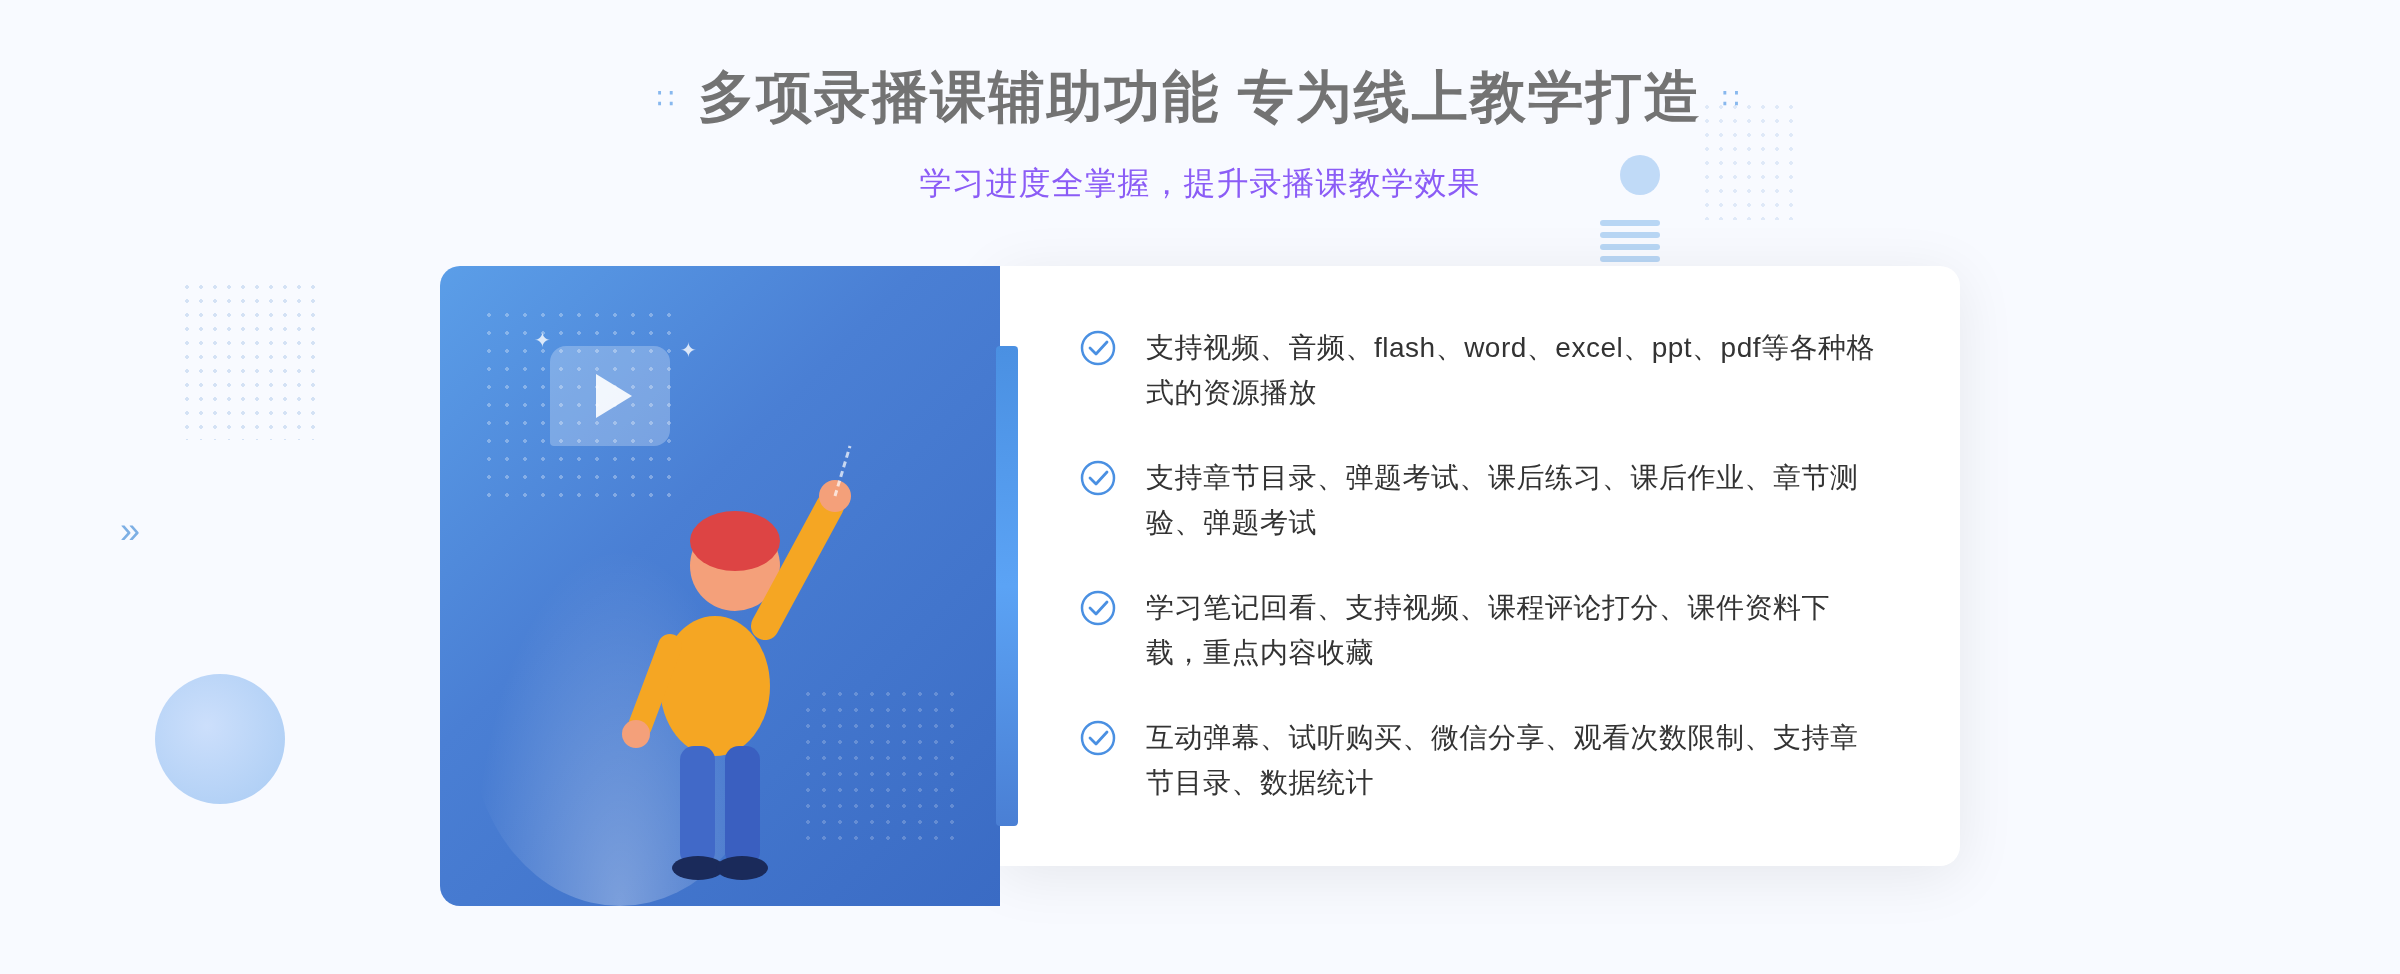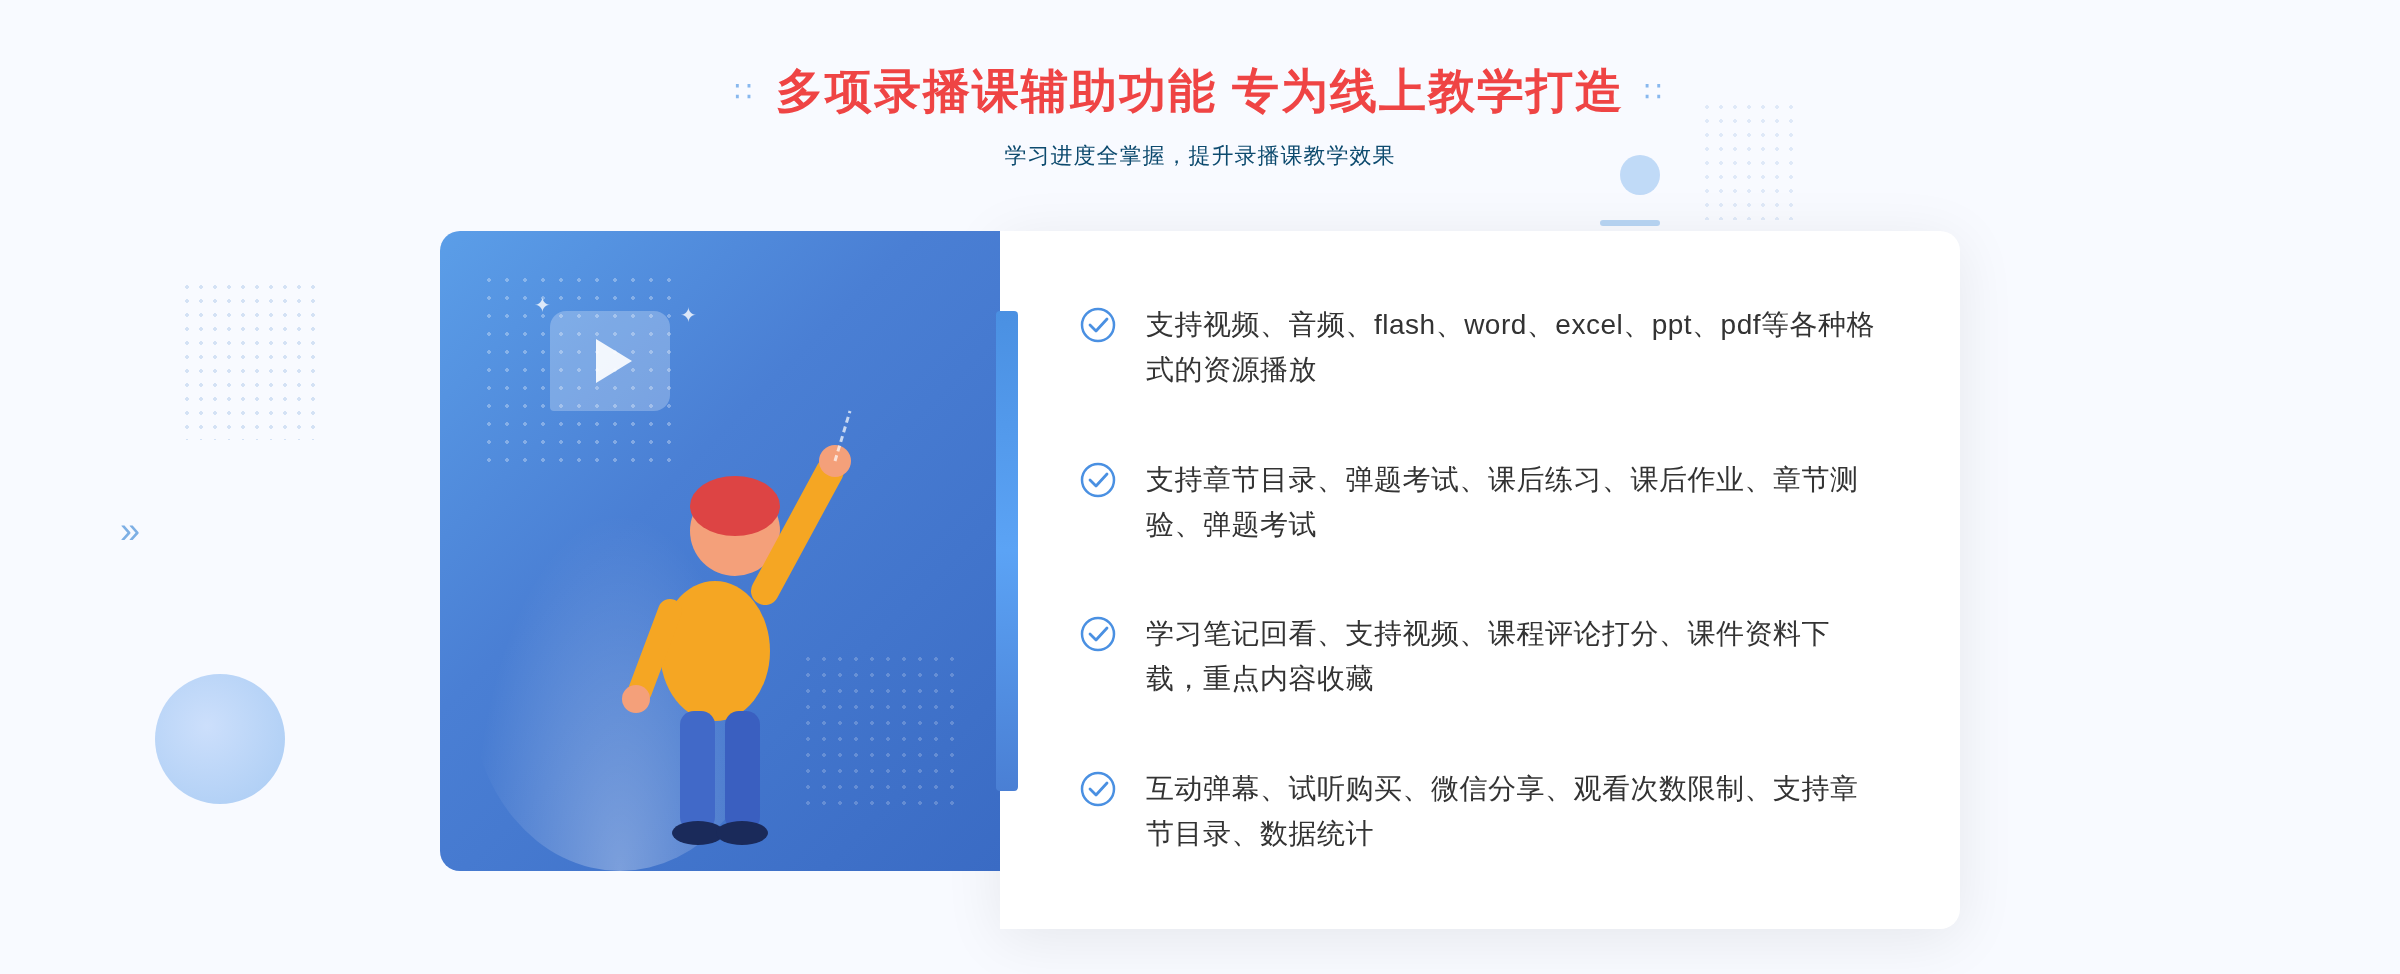--- a/index.html
+++ b/index.html
@@ -106,30 +106,30 @@
     }
 
     .title-dots {
       color: #5a9de8;
       font-size: 28px;
       letter-spacing: 4px;
       opacity: 0.7;
     }
 
     .header-title {
-      font-size: 47px;
+      font-size: 56px;
       font-weight: 700;
-      color: #ef4444;
+      color: #737373;
       letter-spacing: 2px;
     }
 
     .header-subtitle {
-      margin-top: 18px;
-      font-size: 22px;
-      color: #0c4a6e;
+      margin-top: 26px;
+      font-size: 32px;
+      color: #8b5cf6;
       letter-spacing: 1px;
     }
 
     
     .main-content {
       display: flex;
       align-items: center;
       justify-content: center;
       margin-top: 60px;
       gap: 0;
@@ -208,21 +208,21 @@
       left: 30px;
       width: 300px;
       height: 360px;
       background: radial-gradient(ellipse at 50% 100%, rgba(255,255,255,0.3) 0%, transparent 70%);
       border-radius: 50%;
     }
 
     
     .features-card {
       width: 960px;
-      height: 698px;
+      height: 600px;
       background: #ffffff;
       border-radius: 0 20px 20px 0;
       box-shadow: 0 10px 60px rgba(0,0,0,0.08);
       display: flex;
       flex-direction: column;
       justify-content: space-around;
       padding: 40px 80px;
       flex-shrink: 0;
     }
 

